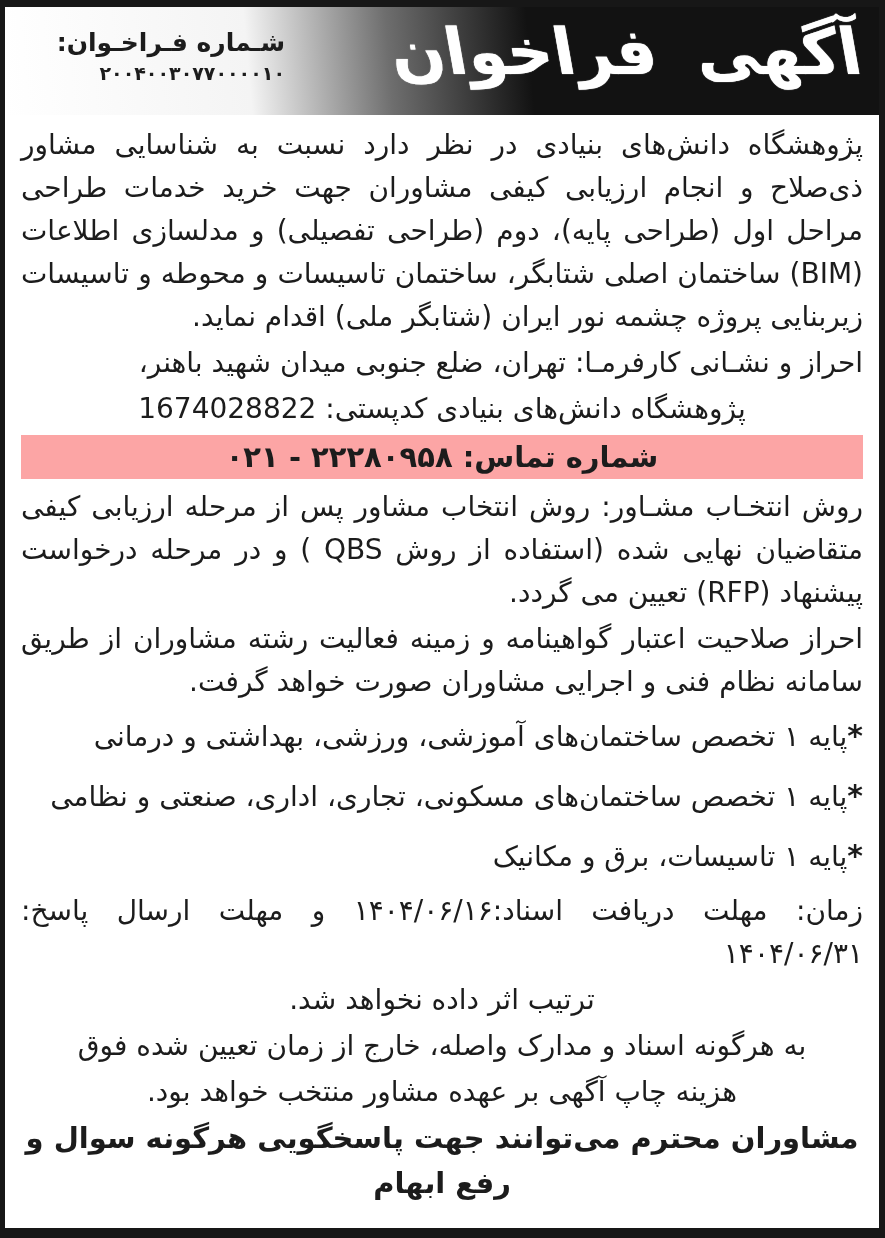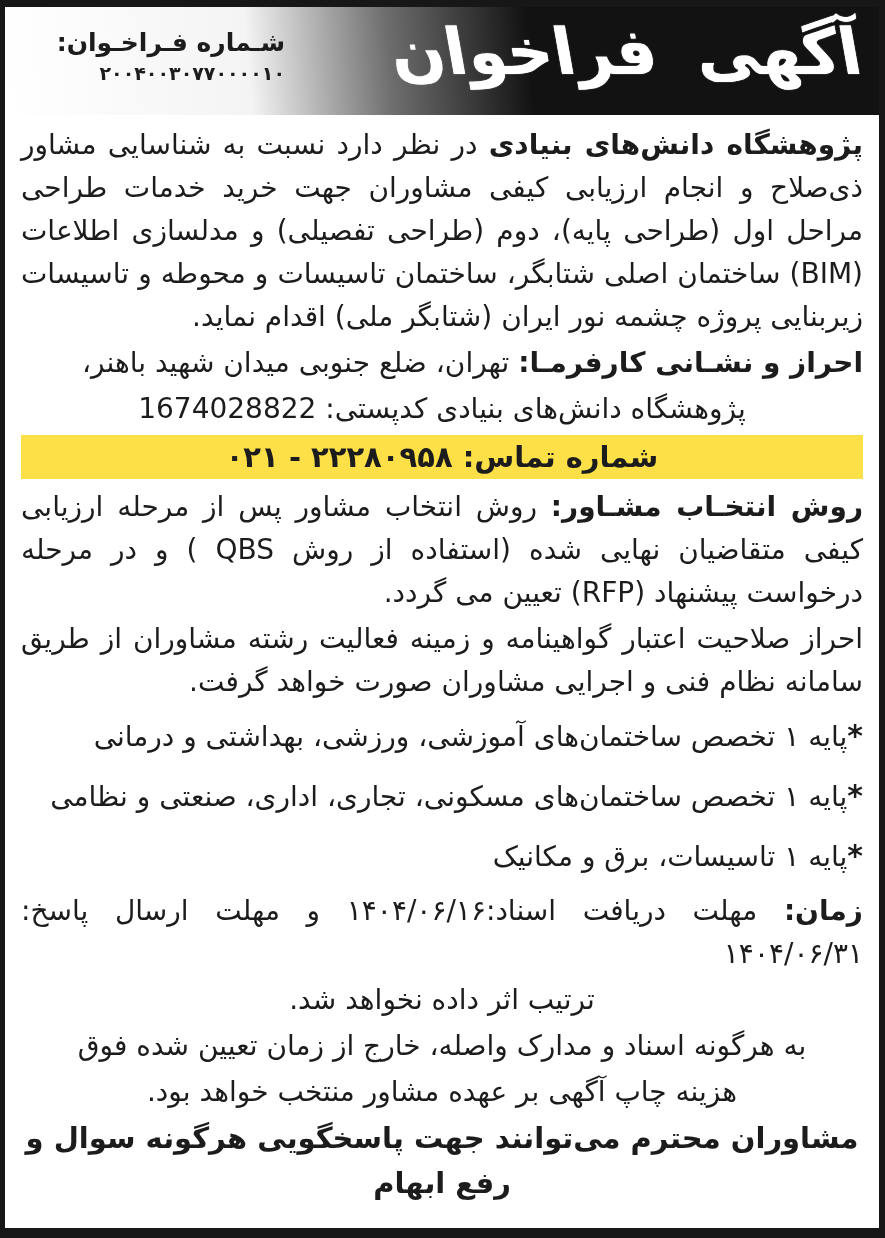--- a/index.html
+++ b/index.html
@@ -41,29 +41,29 @@
   .header-number .lbl { display:block; font-size:25px; }
   .header-number .num { display:block; font-size:19px; margin-top:4px; direction:ltr; text-align:right; }
   
   .content { padding:8px 16px 0 16px; }
   p.block {
     margin:0 0 3px 0;
     font-size:28px;
     line-height:43px;
     text-align:justify;
   }
-  .lead { font-weight:bold; }
+  .lead { font-weight:normal; }
   .centerline {
     margin:0 0 3px 0;
     font-size:28px; line-height:43px;
     text-align:center;
   }
   .contact-bar {
     margin:5px 0 6px 0;
-    background:#fde047;
+    background:#fca5a5;
     text-align:center;
     font-size:29px; font-weight:bold;
     line-height:44px;
     height:44px;
   }
   ul.req-list { list-style:none; margin:0 0 3px 0; padding:0; }
   ul.req-list li {
     font-size:28px; line-height:59px;
     text-align:right;
     white-space:nowrap; overflow:hidden;

